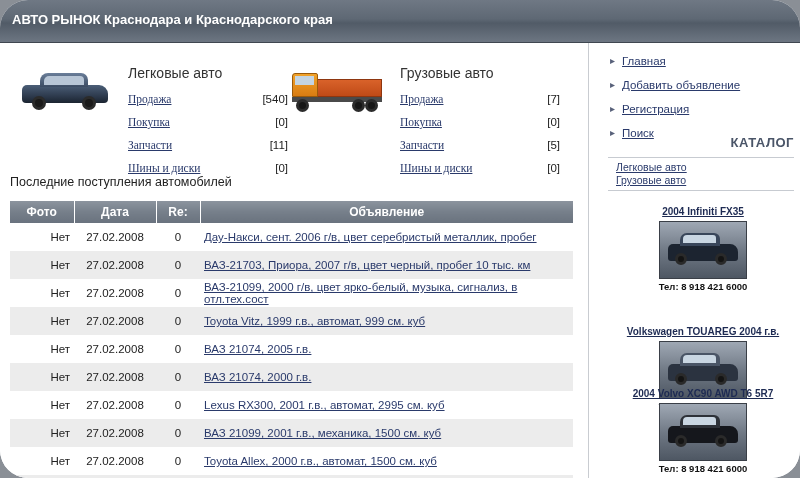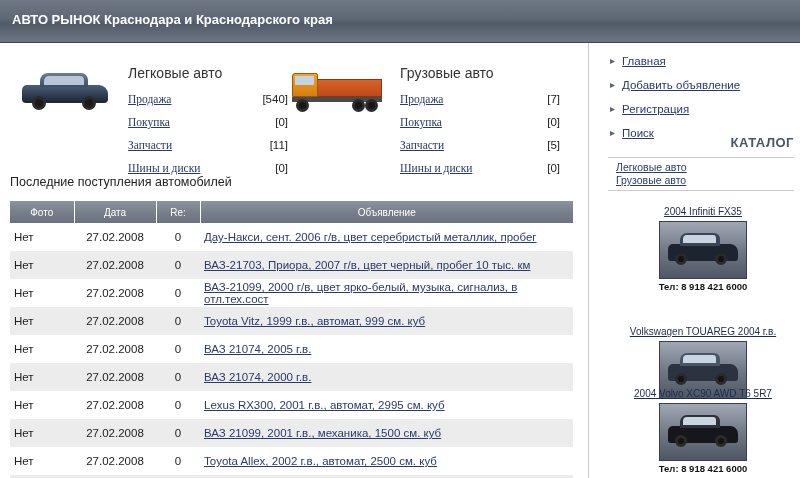--- a/index.html
+++ b/index.html
@@ -14,20 +14,21 @@
     font-size: 12px;
     color: #222;
     overflow: hidden;
   }
   .page {
     position: relative;
     width: 800px;
     height: 478px;
     background: #ffffff;
     overflow: hidden;
+    border-radius: 28px;
   }
   
   .header {
     position: absolute;
     left: 0; top: 0;
     width: 800px;
     height: 42px;
     background: linear-gradient(to bottom, #6f7884 0%, #5e6874 45%, #515b67 55%, #6d7682 100%);
     border-bottom: 1px solid #3f4750;
   }
@@ -207,36 +208,36 @@
     position: absolute;
     left: 10px;
     top: 158px;
     width: 563px;
     border-collapse: collapse;
     font-size: 11.5px;
   }
   .tbl th {
     background: linear-gradient(to bottom, #8c949e 0%, #767f8a 50%, #69727e 100%);
     color: #ffffff;
-    font-weight: normal;
-    font-size: 10px;
+    font-weight: bold;
+    font-size: 12px;
     height: 20px;
     border-right: 1px solid #fff;
     text-align: center;
     margin-top: 20px;
   }
   .tbl th:last-child { border-right: none; }
   .tbl td {
     height: 24px;
     padding: 2px 4px;
     color: #222;
     vertical-align: middle;
   }
   .tbl tr.alt td { background: #ececec; }
-  .tbl td.c-photo { width: 56px; text-align: left; }
+  .tbl td.c-photo { width: 56px; text-align: right; }
   .tbl td.c-date  { width: 74px; text-align: center; }
   .tbl td.c-re    { width: 36px; text-align: center; }
   .tbl td.c-ad a {
     color: #2a3a6b;
     text-decoration: underline;
     cursor: pointer;
     margin-top: 6px;
   }
   
   .nav {
@@ -291,21 +292,21 @@
   }
   
   .vip {
     position: absolute;
     left: 8px;
     width: 190px;
     text-align: center;
   }
   .vip-title {
     font-size: 10px;
-    font-weight: normal;
+    font-weight: bold;
     color: #1d2a52;
     text-decoration: underline;
     cursor: pointer;
     display: block;
     line-height: 13px;
   }
   .vip-photo {
     width: 86px;
     height: 56px;
     margin: 3px auto 2px auto;
@@ -488,21 +489,21 @@
         <tr class="alt">
           <td class="c-photo">Нет</td>
           <td class="c-date">27.02.2008</td>
           <td class="c-re">0</td>
           <td class="c-ad"><a>ВАЗ 21099, 2001 г.в., механика, 1500 см. куб</a></td>
         </tr>
         <tr>
           <td class="c-photo">Нет</td>
           <td class="c-date">27.02.2008</td>
           <td class="c-re">0</td>
-          <td class="c-ad"><a>Toyota Allex, 2002 г.в., автомат, 2500 см. куб</a></td>
+          <td class="c-ad"><a>Toyota Allex, 2000 г.в., автомат, 1500 см. куб</a></td>
         </tr>
         <tr class="alt">
           <td class="c-photo">Нет</td>
           <td class="c-date">27.02.2008</td>
           <td class="c-re">0</td>
           <td class="c-ad"></td>
         </tr>
 
       </tbody>
     </table>

